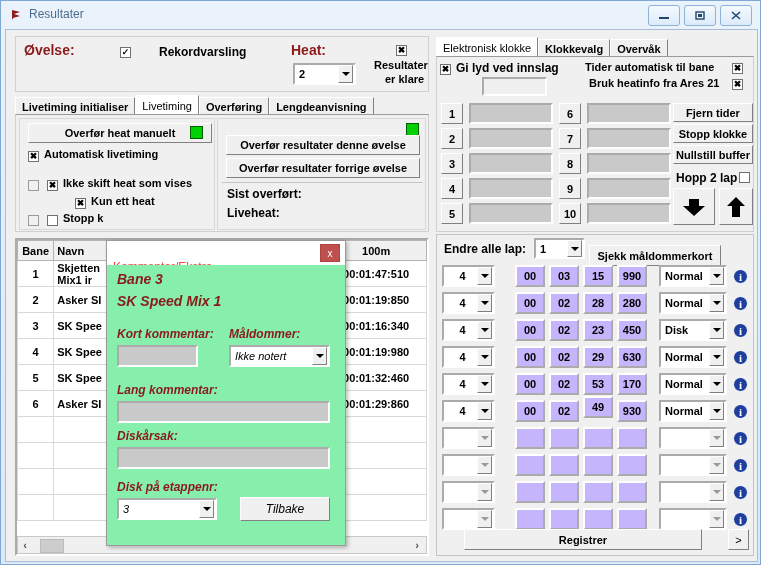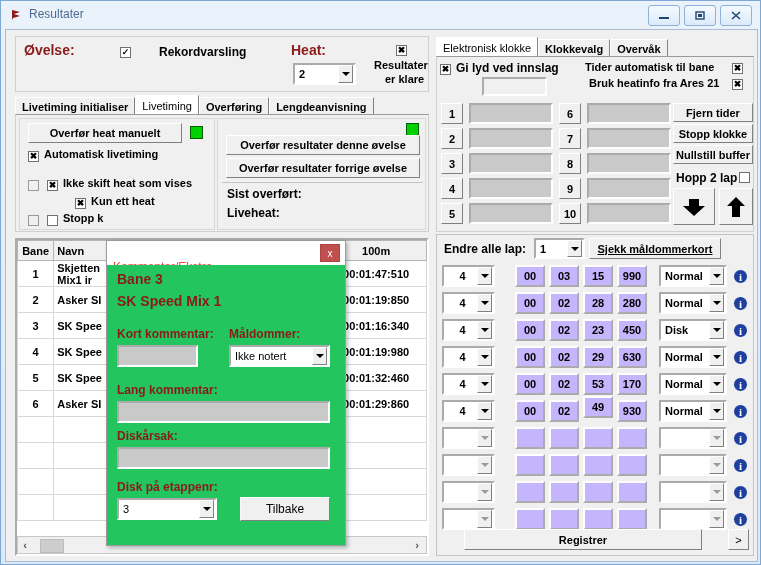--- a/index.html
+++ b/index.html
@@ -142,21 +142,21 @@
   }
   #dialog .dlg-title span{
     position:absolute;left:6px;top:19px;font-size:12px;color:#ef4444;
   }
   #dialog .dlg-close{
     position:absolute;right:5px;top:3px;width:20px;height:18px;
     background:#c0504d;color:#fff;font-size:10px;
     display:flex;align-items:center;justify-content:center;
     border:1px solid #b04440;box-sizing:border-box;
   }
-  #dialog .dlg-body{position:absolute;left:0;top:24px;right:0;bottom:0;background:#22c55e;}
+  #dialog .dlg-body{position:absolute;left:0;top:24px;right:0;bottom:0;background:#86efac;font-style:italic;}
 
   
   .minibox{
     position:absolute;background:#c4b5fd;
     border:2px outset #fff;box-sizing:border-box;
     display:flex;align-items:center;justify-content:center;
     font-weight:bold;font-size:11px;color:#000;
   }
   .numbtn{
     position:absolute;background:#f0f0f0;
@@ -242,21 +242,21 @@
     <div class="tabstrip" style="left:9px;top:64px;width:414px;height:21px;">
       <div class="tab">Livetiming initialiser</div>
       <div class="tab active">Livetiming</div>
       <div class="tab">Overføring</div>
       <div class="tab">Lengdeanvisning</div>
     </div>
 
     <div class="grp" style="left:9px;top:84px;width:414px;height:118px;border-top:1px solid #9a9a9a;">
 
       <div class="grp" style="left:3px;top:3px;width:196px;height:112px;border:1px solid #d8d8d8;">
-        <div class="btn" style="position:absolute;left:8px;top:4px;width:154px;height:20px;">Overfør heat manuelt</div>
+        <div class="btn" style="position:absolute;left:8px;top:4px;width:184px;height:20px;">Overfør heat manuelt</div>
         <div class="greenlight" style="left:170px;top:7px;"></div>
 
         <span style="position:absolute;left:8px;top:30px;">
           <span class="cbx">✖</span>
         </span>
         <span class="lbl" style="left:24px;top:29px;font-size:11px;">Automatisk livetiming</span>
 
         <span style="position:absolute;left:8px;top:59px;">
           <span class="cbx empty2"></span>
         </span>
@@ -475,21 +475,21 @@
     </div>
 
     <div class="grp" style="left:430px;top:204px;width:318px;height:322px;border:1px solid #c4c4c4;">
       <span class="lbl" style="left:7px;top:7px;font-size:12px;">Endre alle lap:</span>
       <div class="combo" style="left:97px;top:3px;width:51px;height:21px;">
         <span class="ctext">1</span>
         <span class="carrow">
             <span class="arrow-dn"></span>
           </span>
       </div>
-      <div class="btn" style="position:absolute;left:152px;top:3px;width:132px;height:21px;text-decoration:underline;">Sjekk måldommerkort</div>
+      <div class="btn" style="position:absolute;left:152px;top:10px;width:132px;height:21px;">Sjekk måldommerkort</div>
 
       <div id="entry-rows">
           <div class="combo" style="left: 5px; top: 30px; width: 53px; height: 22px;">
             <span class="ctext" style="text-align: center;">4</span>
             <span class="carrow">
               <span class="arrow-dn"></span>
             </span>
           </div>
           <div class="minibox" style="left: 78px; top: 30px; width: 30px; height: 22px;">00</div>
           <div class="minibox" style="left: 112px; top: 30px; width: 30px; height: 22px;">03</div>

